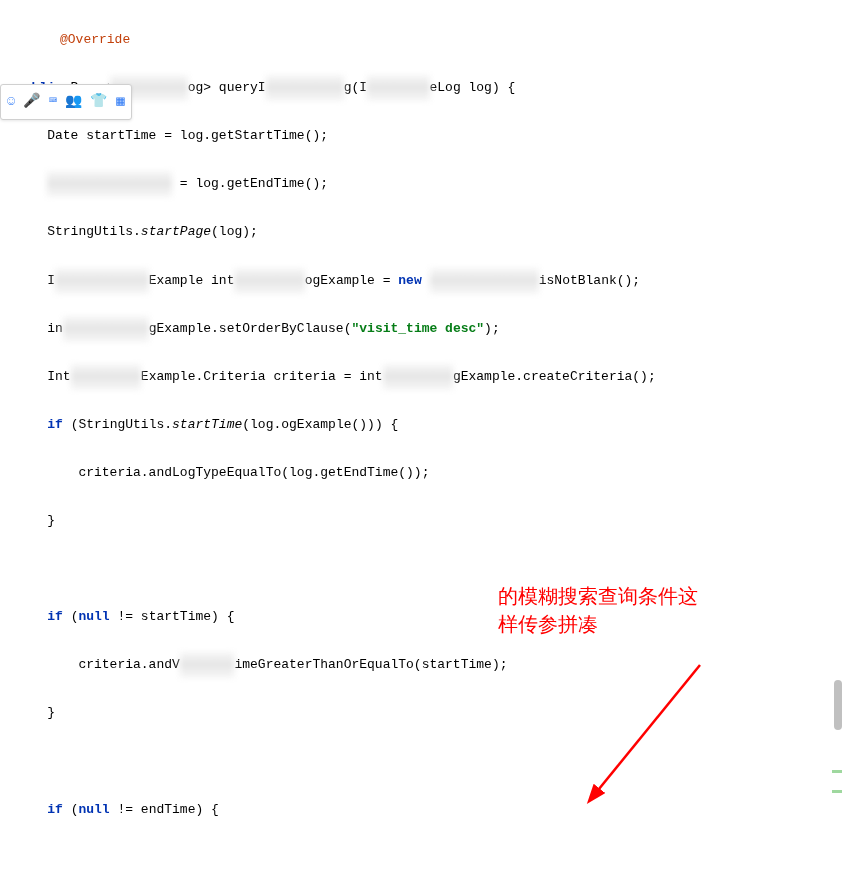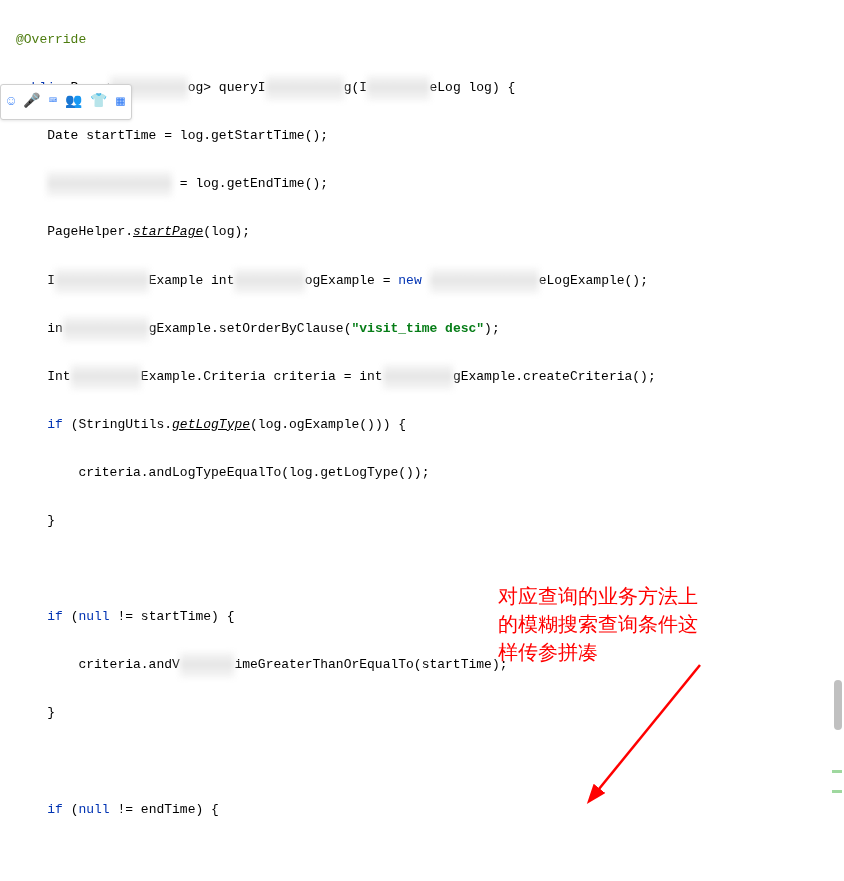--- a/index.html
+++ b/index.html
@@ -10,24 +10,24 @@
     line-height: 1.85;
     background: #ffffff;
     color: #000;
     width: 844px;
     position: relative;
   }
   .code-area {
     padding: 4px 0 0 16px;
     white-space: pre;
   }
-  .kw { color: #0033b3; font-weight: normal; }
-  .ann { color: #4d7c0f; }
+  .kw { color: #0033b3; font-weight: bold; }
+  .ann { color: #c2410c; margin-left: 44px; }
   .str { color: #067d17; font-weight: bold; }
-  .static { font-style: italic; text-decoration: underline; }
+  .static { font-style: italic; }
   .blur {
     display: inline-block;
     background: #f0f0f0;
     filter: blur(3px);
     color: #ccc;
   }
   .toolbar {
     position: absolute;
     top: 84px;
     left: 0;
@@ -74,26 +74,26 @@
   }
 </style>
 </head>
 <body>
 
 <div class="code-area">
 <div><span class="ann">@Override</span></div>
 <div><span class="kw">public</span><span> Page&lt;</span><span class="blur">xxxxxxxxxx</span><span>og&gt; queryI</span><span class="blur">xxxxxxxxxx</span><span>g(I</span><span class="blur">xxxxxxxx</span><span>eLog log) {</span></div>
 <div><span>    Date startTime = log.getStartTime();</span></div>
 <div><span>    </span><span class="blur">xxxxxxxxxxxxxxxx</span><span> = log.getEndTime();</span></div>
-<div><span>    PageHelper.</span><span class="static">startPage</span><span>(log);</span></div>
-<div><span>    I</span><span class="blur">xxxxxxxxxxxx</span><span>Example int</span><span class="blur">xxxxxxxxx</span><span>ogExample = </span><span class="kw">new</span><span> </span><span class="blur">xxxxxxxxxxxxxx</span><span>eLogExample();</span></div>
+<div><span>    StringUtils.</span><span class="static">startPage</span><span>(log);</span></div>
+<div><span>    I</span><span class="blur">xxxxxxxxxxxx</span><span>Example int</span><span class="blur">xxxxxxxxx</span><span>ogExample = </span><span class="kw">new</span><span> </span><span class="blur">xxxxxxxxxxxxxx</span><span>isNotBlank();</span></div>
 <div><span>    in</span><span class="blur">xxxxxxxxxxx</span><span>gExample.setOrderByClause(</span><span class="str">"visit_time desc"</span><span>);</span></div>
 <div><span>    Int</span><span class="blur">xxxxxxxxx</span><span>Example.Criteria criteria = int</span><span class="blur">xxxxxxxxx</span><span>gExample.createCriteria();</span></div>
-<div>    <span class="kw">if</span><span> (StringUtils.</span><span class="static">getLogType</span><span>(log.ogExample())) {</span></div>
-<div><span>        criteria.andLogTypeEqualTo(log.getLogType());</span></div>
+<div>    <span class="kw">if</span><span> (StringUtils.</span><span class="static">startTime</span><span>(log.ogExample())) {</span></div>
+<div><span>        criteria.andLogTypeEqualTo(log.getEndTime());</span></div>
 <div><span>    }</span></div>
 <div><span></span>&nbsp;</div>
 <div>    <span class="kw">if</span><span> (</span><span class="kw">null</span><span> != startTime) {</span></div>
 <div><span>        criteria.andV</span><span class="blur">xxxxxxx</span><span>imeGreaterThanOrEqualTo(startTime);</span></div>
 <div><span>    }</span></div>
 <div><span></span>&nbsp;</div>
 <div>    <span class="kw">if</span><span> (</span><span class="kw">null</span><span> != endTime) {</span></div>
 
 
 
@@ -116,21 +116,20 @@
 <div class="toolbar">
   <span>☺</span>
   <span>🎤</span>
   <span>⌨</span>
   <span>👥</span>
   <span>👕</span>
   <span>▦</span>
 </div>
 
 <div class="annotation">
-  <div>对应查询的业务方法上</div>
   <div>的模糊搜索查询条件这</div>
   <div>样传参拼凑</div>
 </div>
 
 <svg class="arrow-svg" width="150" height="160">
   <defs>
     <marker id="ah" markerWidth="10" markerHeight="10" refX="6" refY="3" orient="auto">
       <path d="M0,0 L0,6 L8,3 z" fill="#ff0000"></path>
     </marker>
   </defs>

